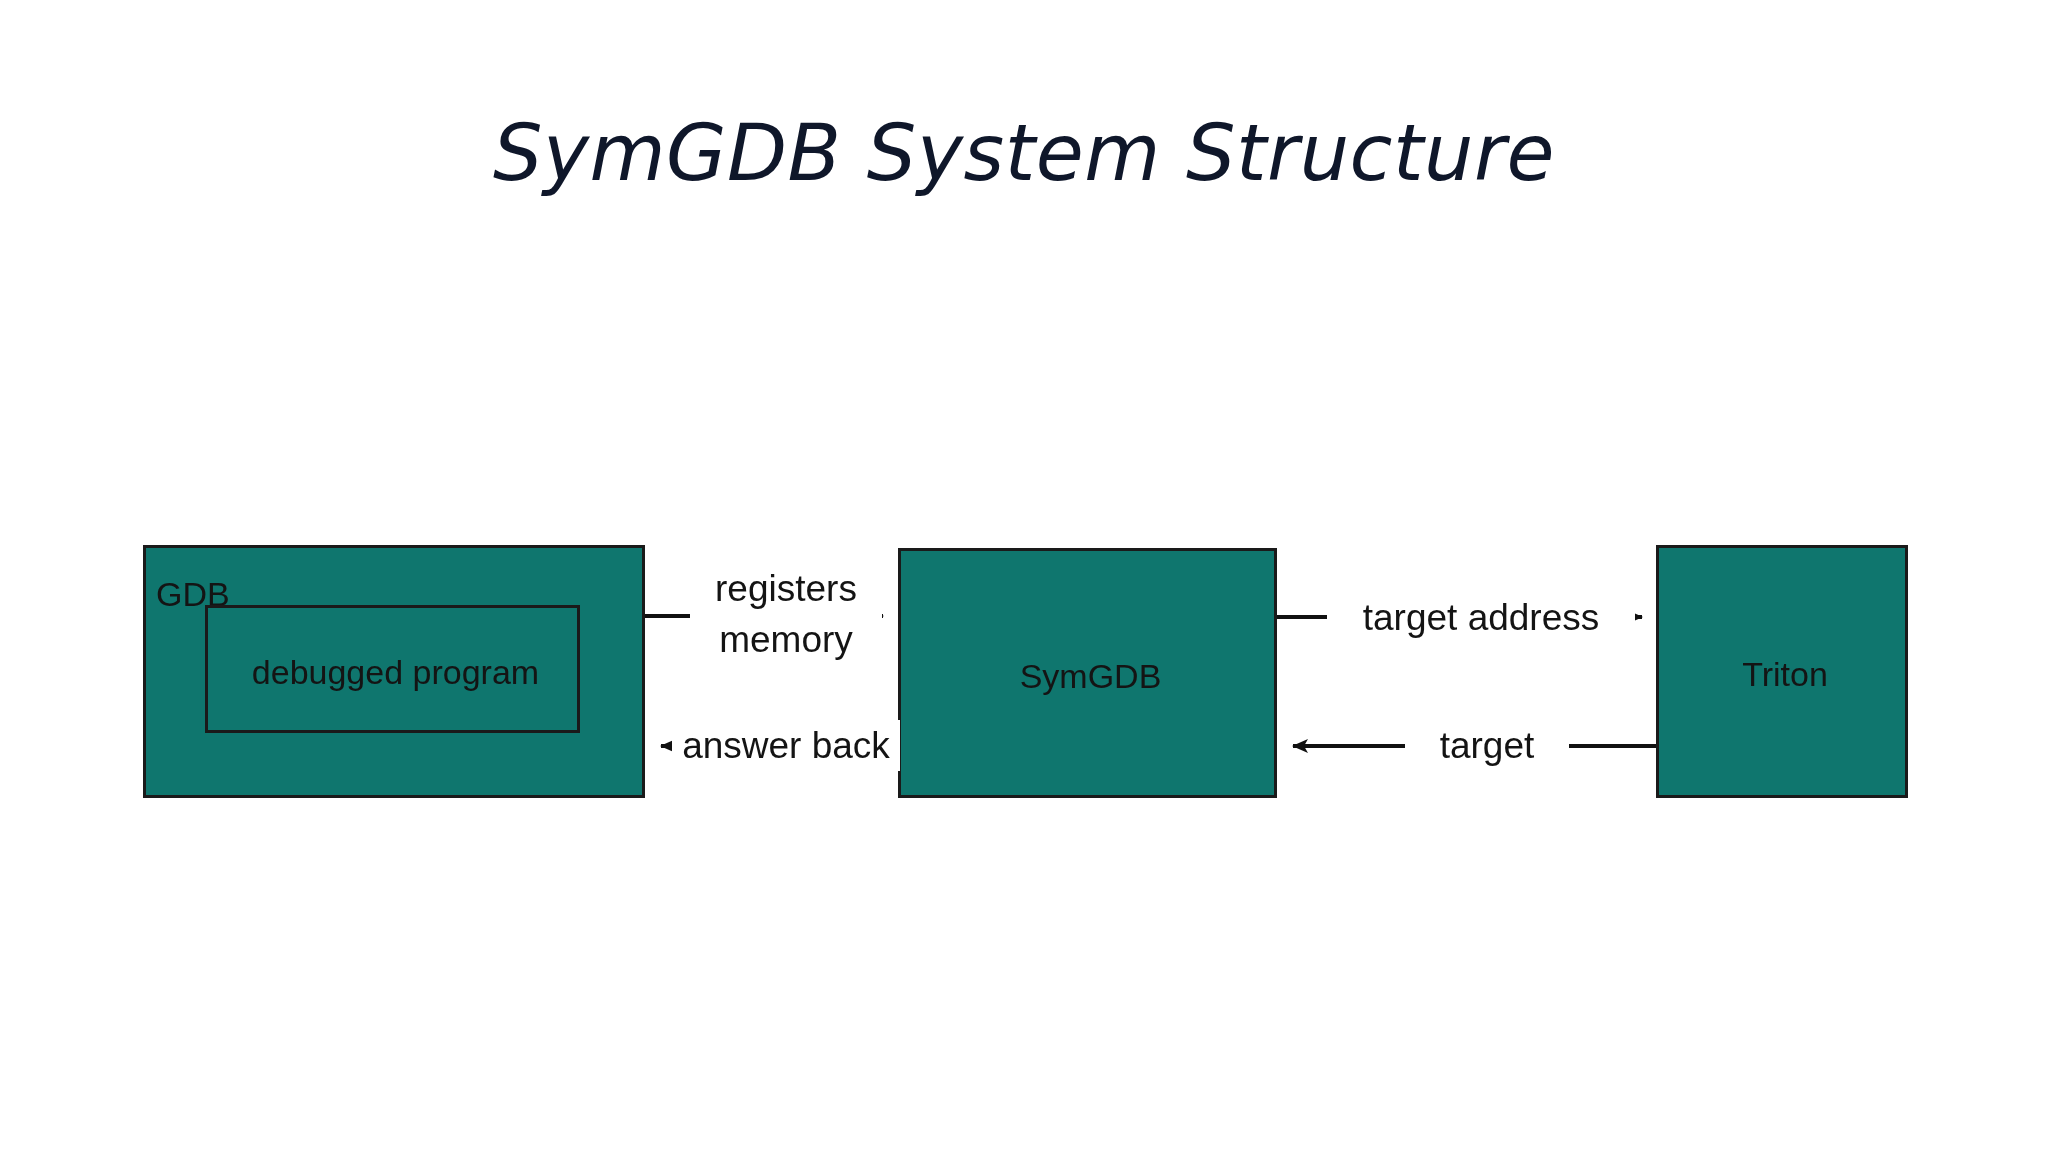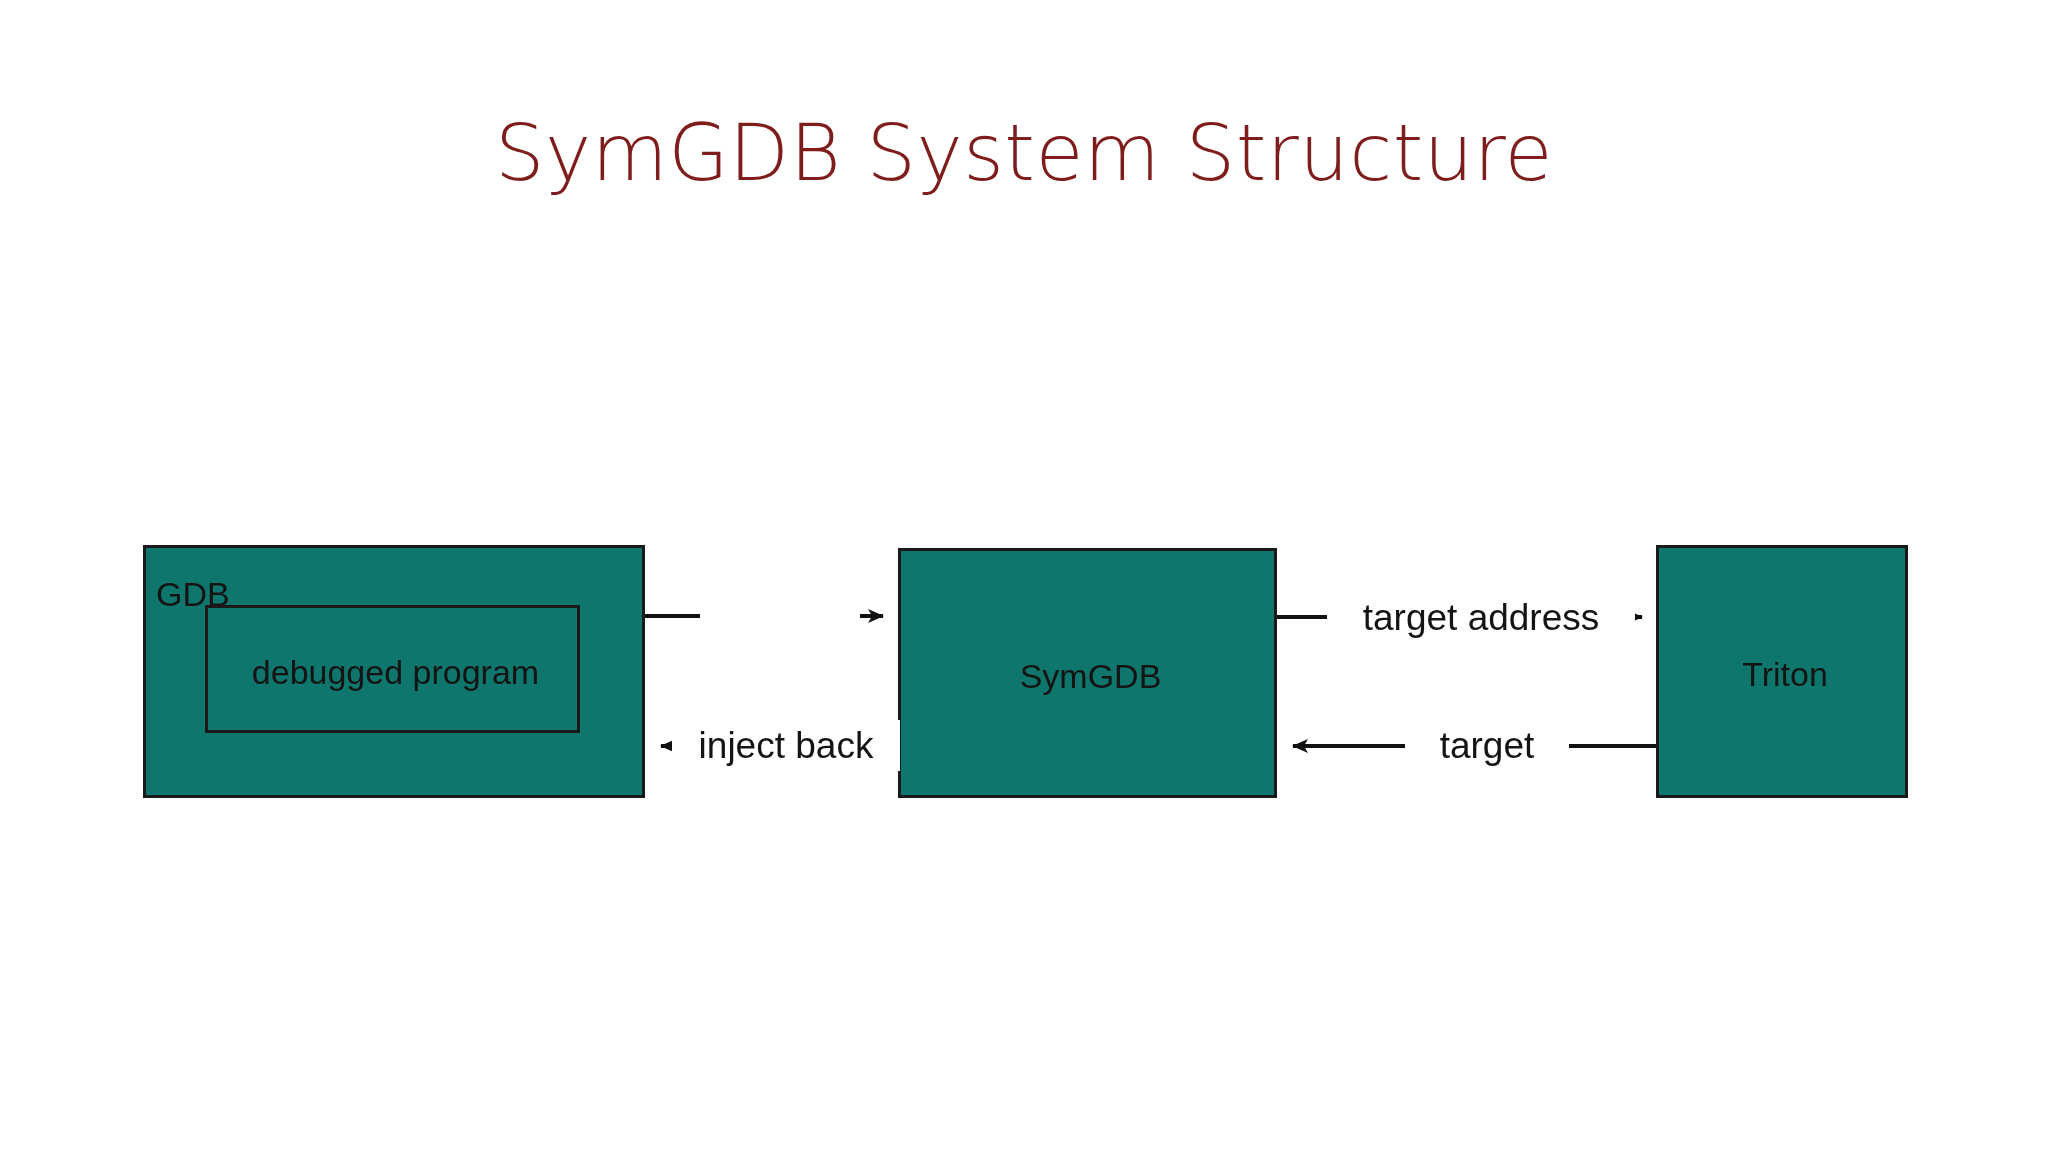--- a/index.html
+++ b/index.html
@@ -21,22 +21,23 @@
     position: absolute;
     left: 0;
     top: 106px;
     width: 2048px;
     text-align: center;
     font-family: "DejaVu Sans", sans-serif;
     font-weight: 300;
     font-size: 78px;
     line-height: 94px;
     letter-spacing: 0.5px;
-    color: #7f1d1d;
+    color: #0f172a;
     white-space: nowrap;
+    font-style: italic;
   }
 
   
   #diagram {
     position: absolute;
     left: 0;
     top: 0;
     width: 2048px;
     height: 834px;
   }
@@ -180,21 +181,25 @@
     </div>
 
     <div class="box" id="symgdb-box">
       <div class="box-label" id="symgdb-label">SymGDB</div>
     </div>
 
     <div class="box" id="triton-box">
       <div class="box-label" id="triton-label">Triton</div>
     </div>
 
-
-    <div class="edge-label" id="label-inject-back">inject back</div>
+    <div class="edge-label" id="label-registers-memory">
+      <span class="lbl-line">registers</span>
+      <span class="lbl-line">memory</span>
+    </div>
+
+    <div class="edge-label" id="label-inject-back">answer back</div>
 
     <div class="edge-label" id="label-target-address">target address</div>
 
     <div class="edge-label" id="label-answer">target</div>
 
   </div>
 </div>
 
 </body></html>

